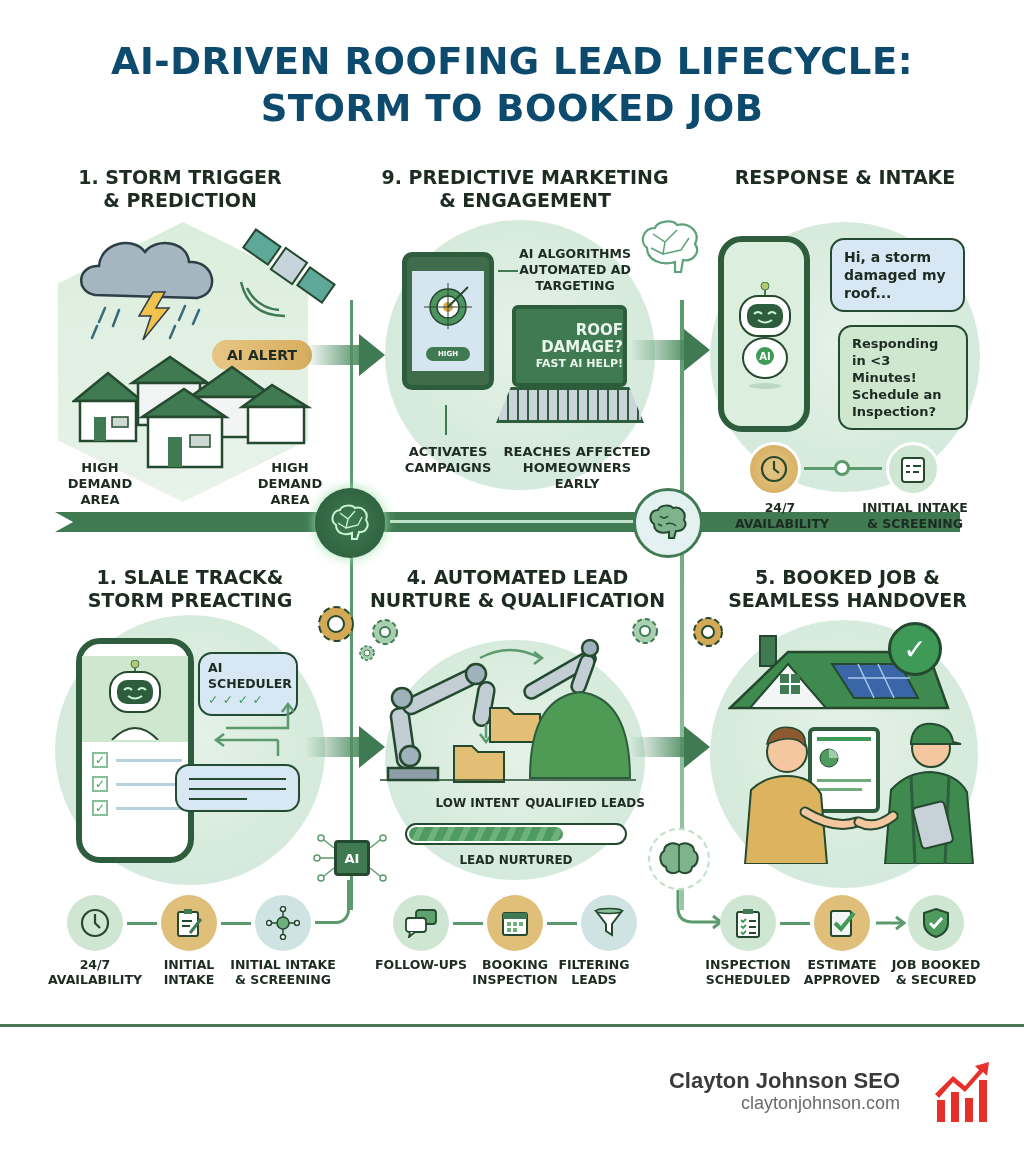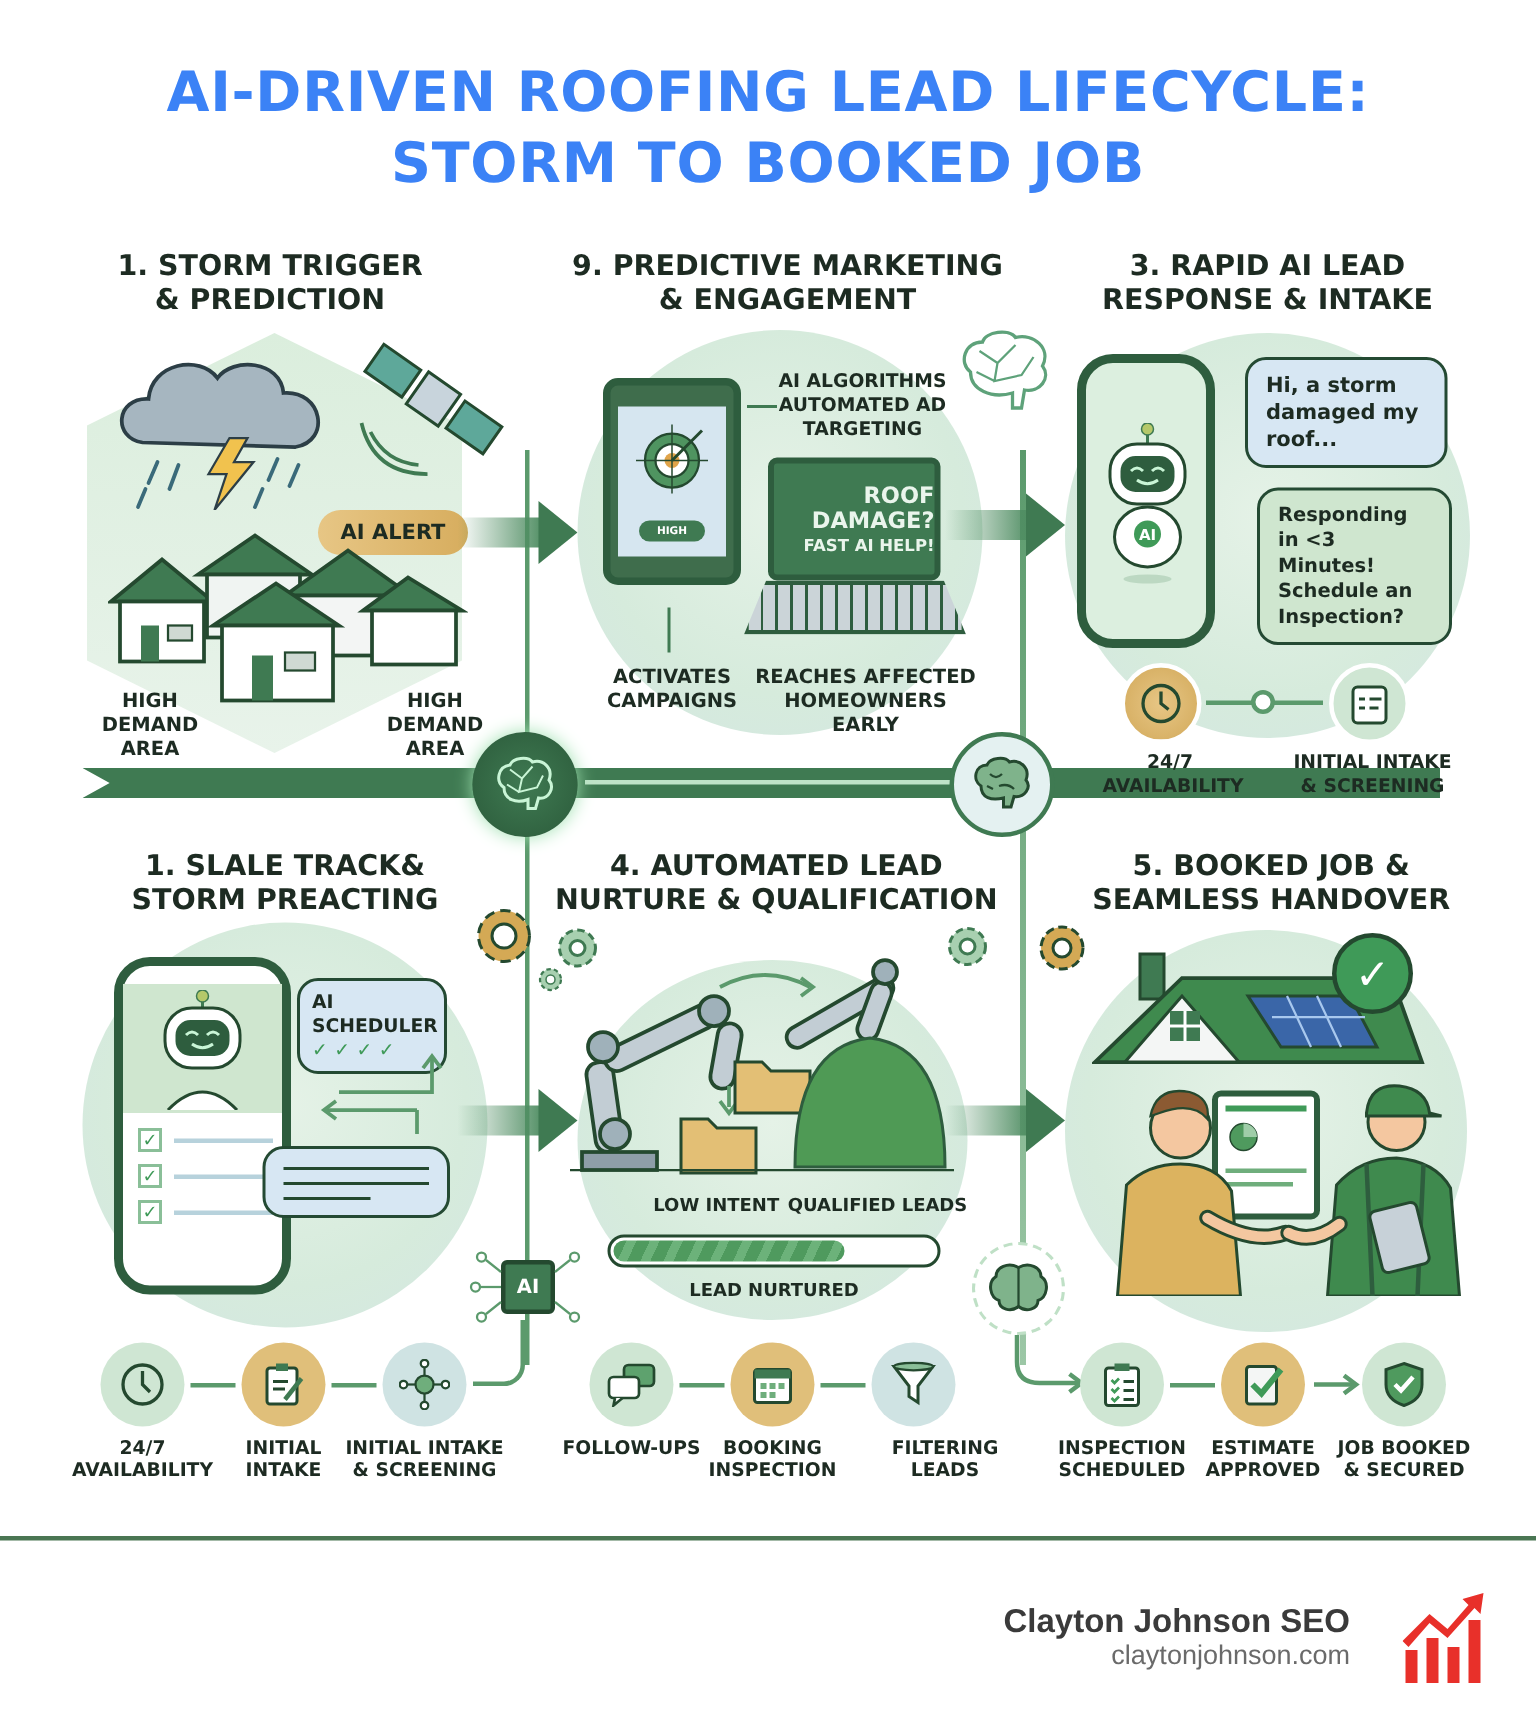--- a/index.html
+++ b/index.html
@@ -2,21 +2,21 @@
 <html><head>
 <meta charset="utf-8">
 <style>
   * { box-sizing: border-box; margin: 0; padding: 0; }
   html, body { width: 1024px; height: 1154px; background: #ffffff; overflow: hidden; }
   body { font-family: "DejaVu Sans", "Liberation Sans", sans-serif; color: #1d2b22; position: relative; }
   .abs { position: absolute; }
   .title {
     position: absolute; left: 0; top: 38px; width: 1024px; text-align: center;
     font-family: "DejaVu Sans", sans-serif; font-weight: bold; font-size: 37px; line-height: 47px;
-    color: #3b82f6; letter-spacing: 0.5px;
+    color: #0c4a6e; letter-spacing: 0.5px;
   }
   .sec-title {
     position: absolute; text-align: center; font-weight: bold; font-size: 19px; line-height: 23px;
     color: #1d2b22;
   }
   .blob { position: absolute; border-radius: 50%;
     background: radial-gradient(circle at 50% 45%, #e5f2e7 0%, #d6ebdc 60%, #d3e6e3 100%); }
   .hex {
     position: absolute; background: linear-gradient(180deg, #dbeedd 0%, #e8f3ea 100%);
     clip-path: polygon(50% 0%, 100% 22%, 100% 78%, 50% 100%, 0% 78%, 0% 22%);
@@ -175,21 +175,20 @@
   <div>ACTIVATES</div>
   <div>CAMPAIGNS</div>
 </div>
 <div class="lbl" style="left:502px; top:444px; width:150px;">
   <div>REACHES AFFECTED</div>
   <div>HOMEOWNERS</div>
   <div>EARLY</div>
 </div>
 
 <div class="sec-title" style="left:715px; top:166px; width:260px;">
-  <div>3. RAPID AI LEAD</div>
   <div>RESPONSE &amp; INTAKE</div>
 </div>
 <div class="blob" style="left:710px; top:222px; width:270px; height:270px;"></div>
 <div class="phone" style="left:718px; top:236px; width:92px; height:196px;">
   <svg class="abs" style="left:6px; top:40px;" width="70" height="110" viewBox="0 0 70 110">
     <line x1="35" y1="2" x2="35" y2="14" stroke="#3f7a52" stroke-width="2"></line>
       <circle cx="35" cy="4" r="4" fill="#b5c86a" stroke="#3f7a52"></circle>
     <rect x="10" y="14" width="50" height="40" rx="18" fill="#fff" stroke="#24492f" stroke-width="2"></rect>
     <rect x="17" y="22" width="36" height="24" rx="10" fill="#2e5d3e"></rect>
     <path d="M24 32 q4 -4 8 0 M38 32 q4 -4 8 0 M28 38 q7 5 14 0" stroke="#c9f5d6" stroke-width="2" fill="none"></path>
@@ -489,21 +488,21 @@
 </div>
 
 <div class="step-lbl" style="left:366px; top:957px;">
     <div>FOLLOW-UPS</div>
     <div></div>
   </div>
 <div class="step-lbl" style="left:460px; top:957px;">
     <div>BOOKING</div>
     <div>INSPECTION</div>
   </div>
-<div class="step-lbl" style="left:575px; top:957px;">
+<div class="step-lbl" style="left:539px; top:957px;">
     <div>FILTERING</div>
     <div>LEADS</div>
   </div>
 
 <div class="step-icon" style="left:720px; top:895px; background:#cfe6d3;">
   <svg width="28" height="32" viewBox="0 0 28 32">
       <rect x="3" y="5" width="22" height="25" rx="2" fill="#fff" stroke="#24492f" stroke-width="2"></rect>
       <rect x="9" y="2" width="10" height="5" fill="#3f7a52"></rect>
       <path d="M7 13 l2 2 l3 -3 M7 19 l2 2 l3 -3 M7 25 l2 2 l3 -3" stroke="#3f9a58" stroke-width="1.8" fill="none"></path>
       <path d="M15 14 h7 M15 20 h7 M15 26 h7" stroke="#24492f" stroke-width="2"></path>

